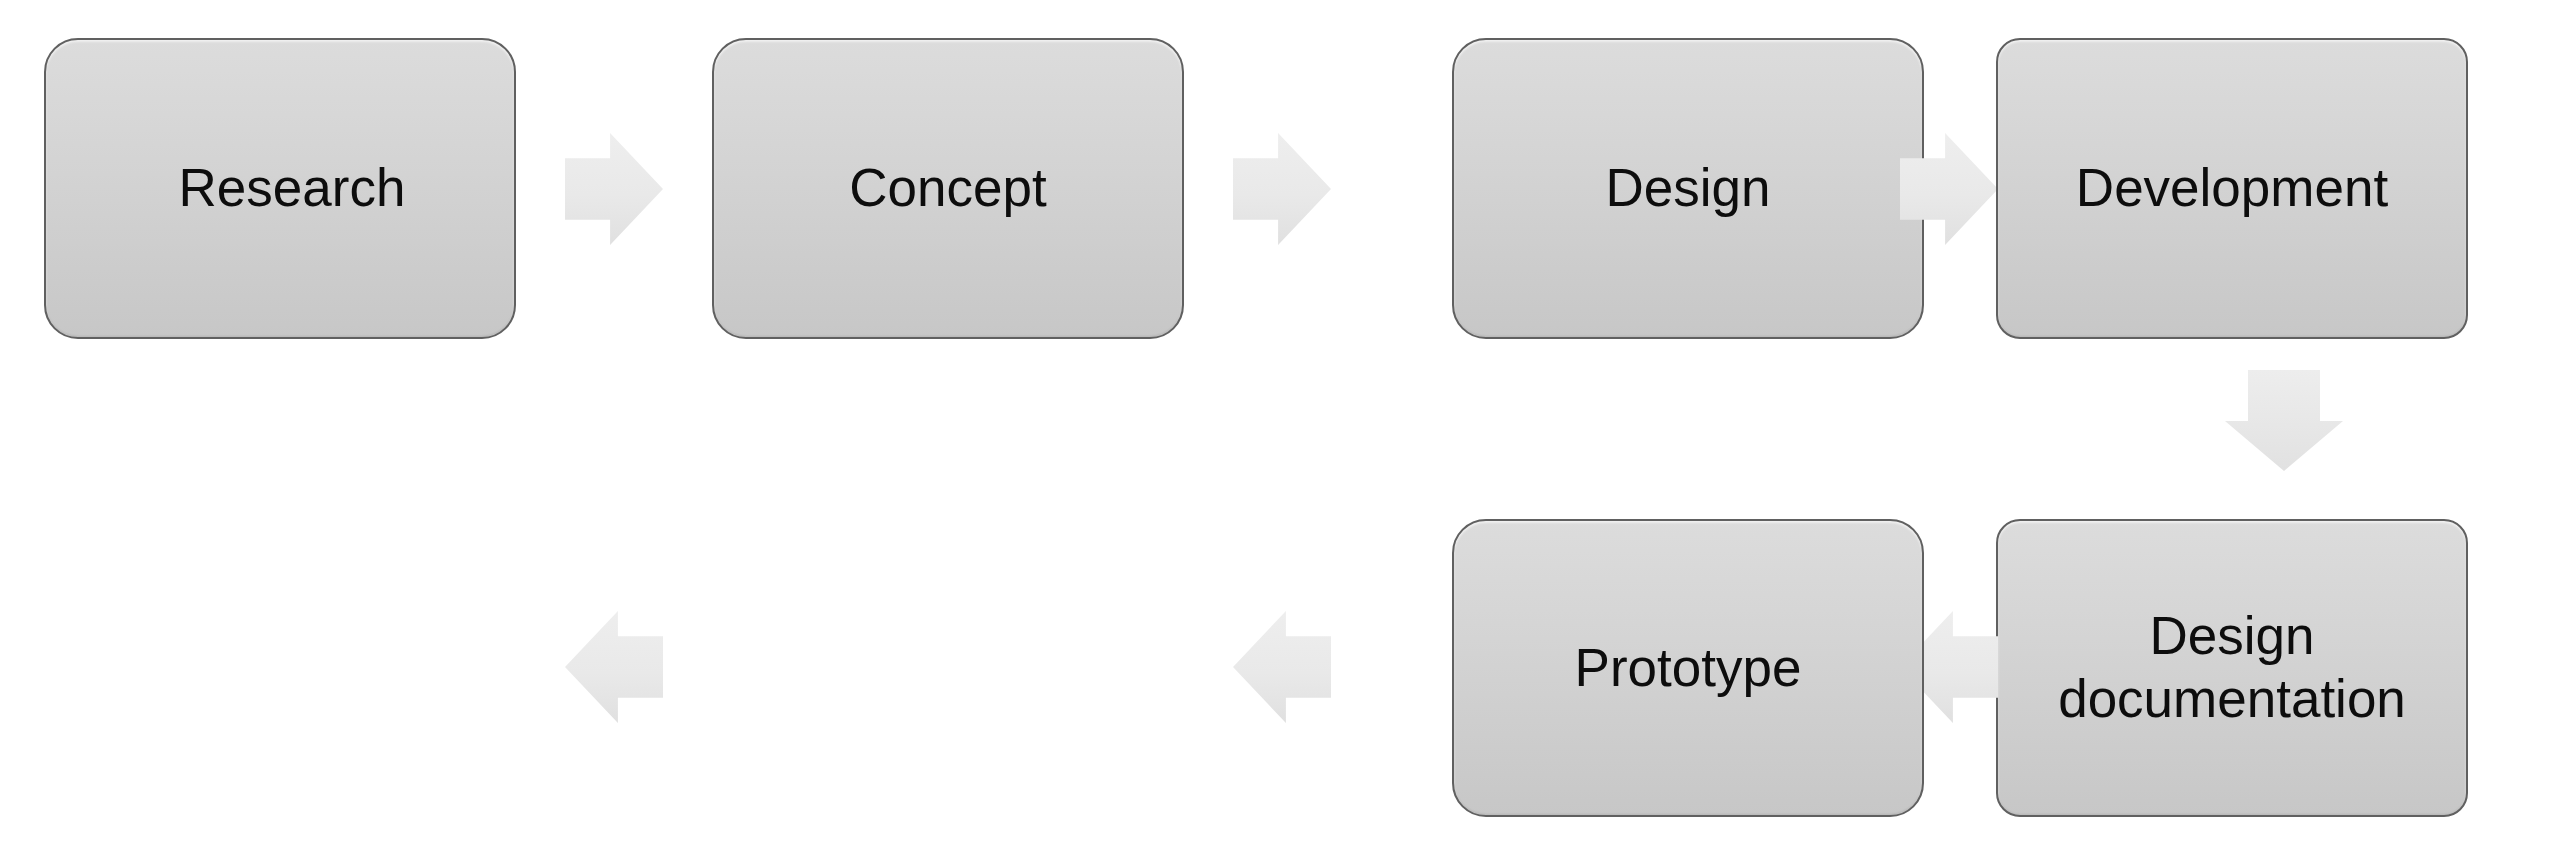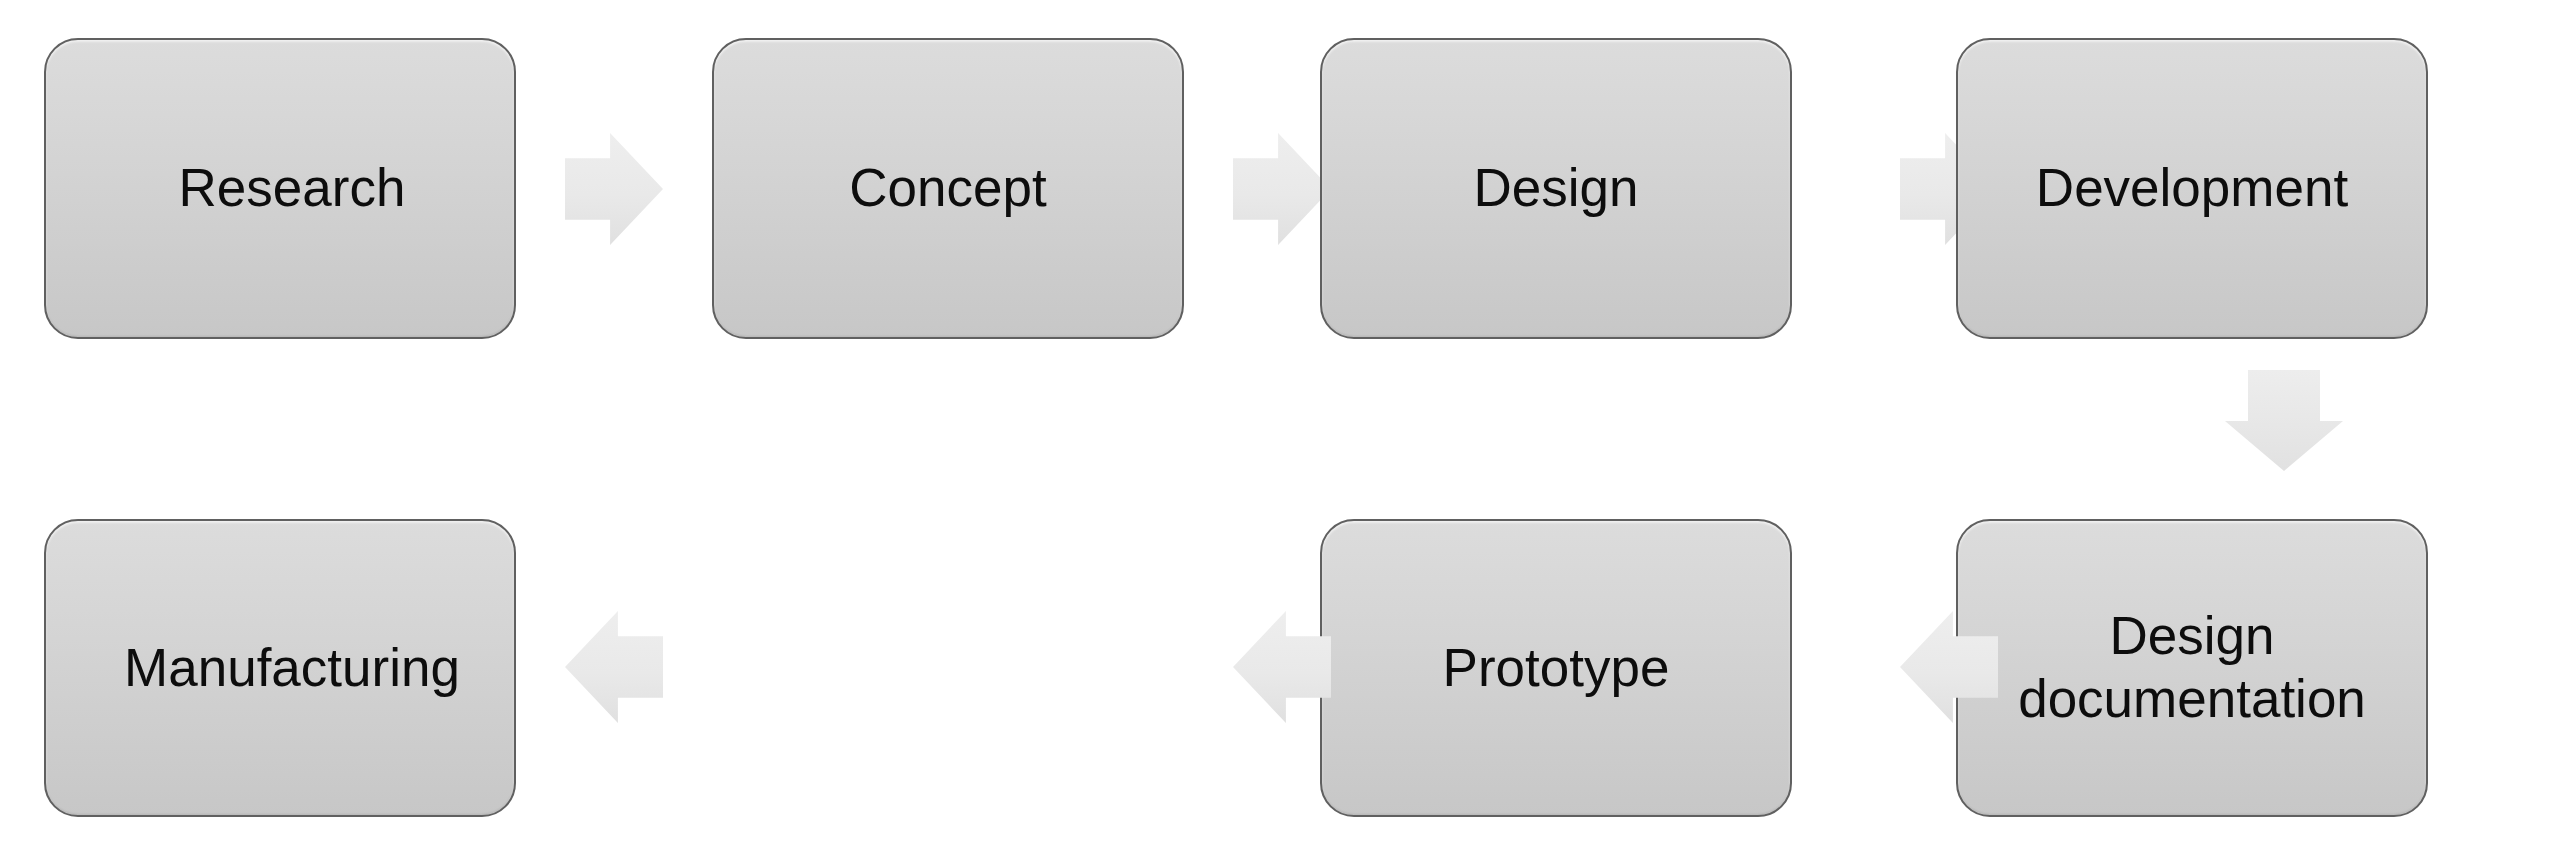--- a/index.html
+++ b/index.html
@@ -21,22 +21,22 @@
     box-shadow: inset 0 1.8px 2.4px rgba(255,255,255,0.65), inset 0 -1.2px 1.8px rgba(0,0,0,0.08);
     display: flex;
     align-items: center;
     justify-content: center;
     text-align: center;
   }
   .row1 { top: 38px;  height: 301px; }
   .row2 { top: 519px; height: 298px; }
   .col1 { left: 44px; padding-left: 24px; }
   .col2 { left: 712px; text-align: center; }
-  .col3 { left: 1320px; justify-content: center; }
-  .col4 { left: 1956px; }
+  .col3 { left: 1452px; justify-content: center; }
+  .col4 { left: 1996px; border-radius: 24px; }
   .node-label {
     color: #0d0d0d;
     font-size: 53px;
     line-height: 1.18;
     padding: 0 23.6px;
   }
   .arrow {
     position: absolute;
     background: linear-gradient(180deg, #eeeeee 0%, #e9e9e9 55%, #e0e0e0 100%);
   }
@@ -95,18 +95,15 @@
   </div>
   <div class="arrow left gap3"></div>
 
   <div class="node row2 col3">
     <span class="node-label">Prototype</span>
   </div>
   <div class="arrow left gap2"></div>
 
   <div class="arrow left gap1"></div>
 
-  <div class="node row2 col1">
-    <span class="node-label">Manufacturing</span>
-  </div>
 
 </div>
 
 
 </body></html>

